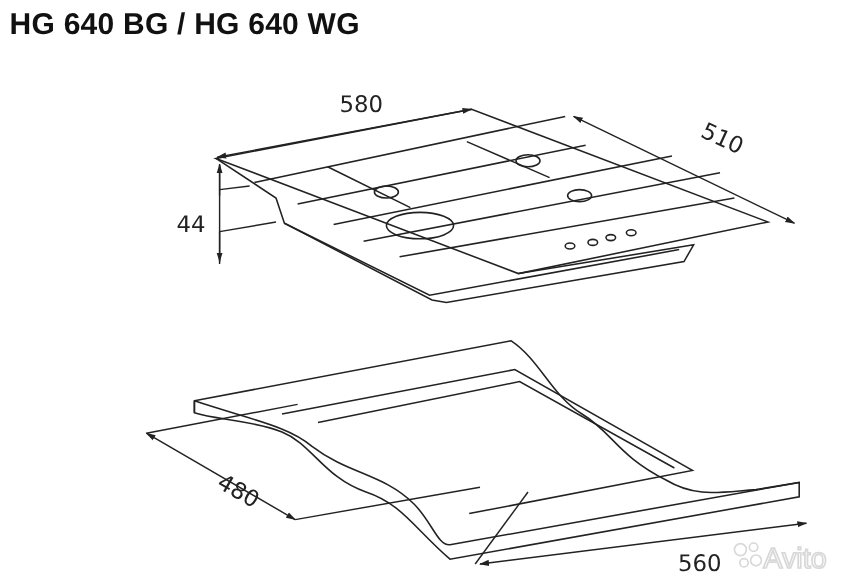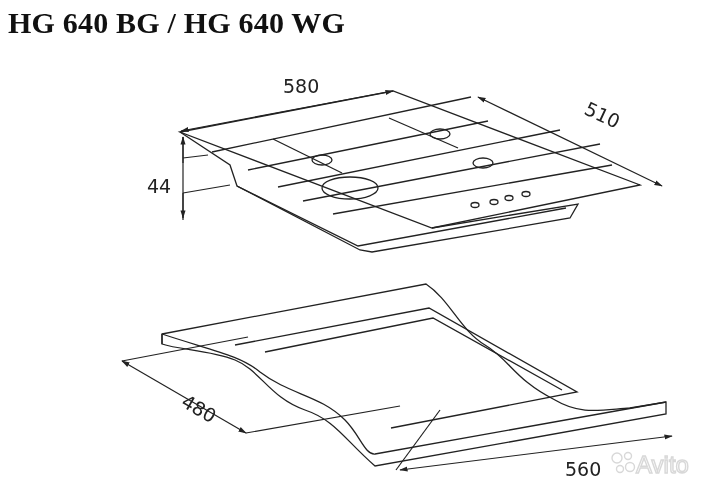--- a/index.html
+++ b/index.html
@@ -1,20 +1,20 @@
 <!DOCTYPE html>
 <html><head>
 <meta charset="utf-8">
 <style>
   html, body { margin:0; padding:0; background:#ffffff; }
   body { width:720px; height:485px; position:relative; overflow:hidden; }
   .title {
     position:absolute; left:8px; top:6px;
-    font-family:Liberation Serif, serif;
-    font-weight:bold; font-size:30px; color:#111; letter-spacing:0.2px;
+    font-family:Liberation Sans, sans-serif;
+    font-weight:bold; font-size:25px; color:#111; letter-spacing:0.2px;
   }
   svg { position:absolute; left:0; top:0; }
   .dimtext {
     font-family:"DejaVu Sans", "Liberation Sans", sans-serif;
     font-size:19px; fill:#222;
   }
   .wm {
     font-family:"Liberation Sans", "DejaVu Sans", sans-serif;
     font-size:24px; fill:none; stroke:#d8d8d8; stroke-width:1.4;
   }

